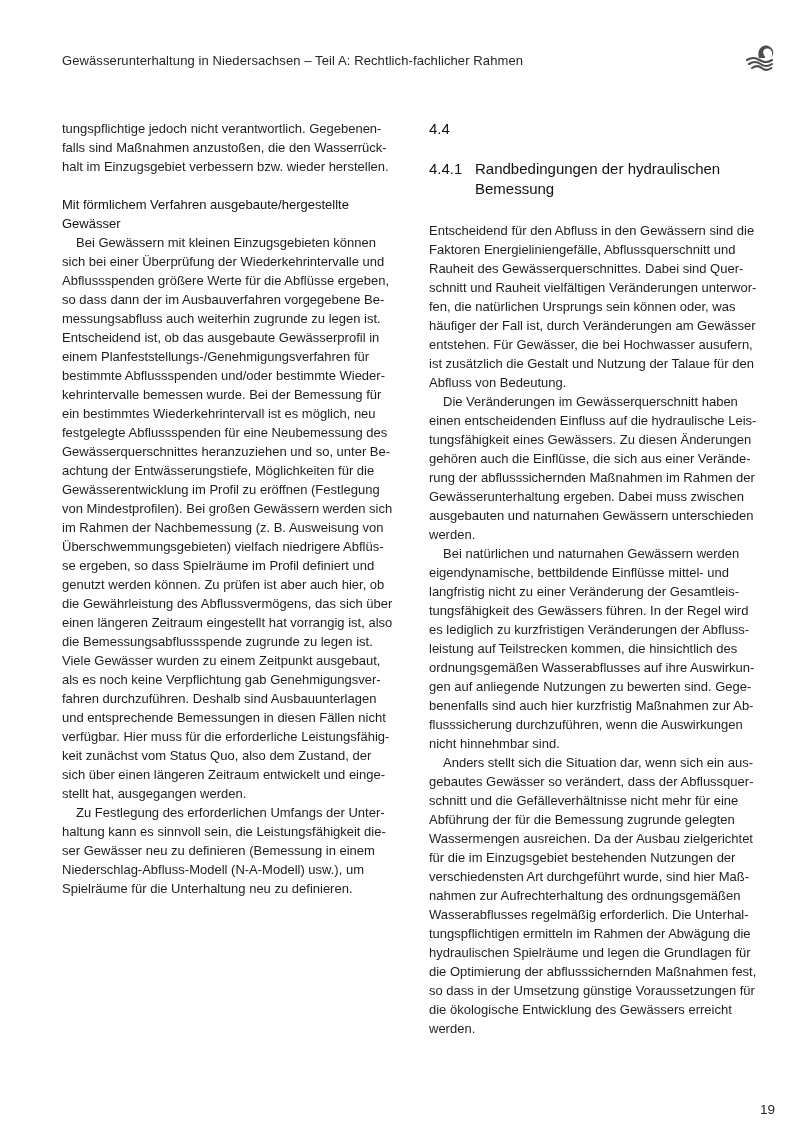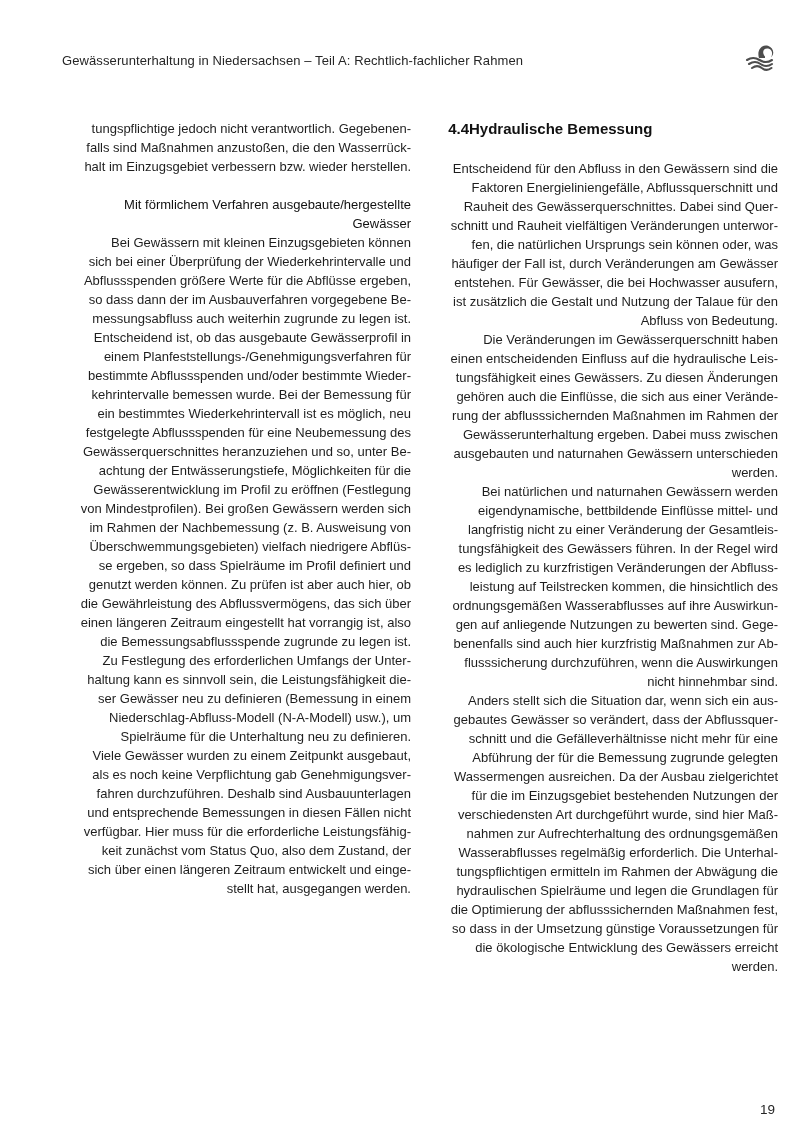--- a/index.html
+++ b/index.html
@@ -15,42 +15,42 @@
   .page-header {
     position: absolute; top: 31px; left: 62px; right: 22px;
     display: flex; justify-content: space-between; align-items: flex-start;
   }
   .header-title { font-size: 13px; line-height: 18px; color: #262626; letter-spacing: 0.1px; padding-top: 6px; }
   .logo { width: 34px; height: 30px; margin-top: -4px; }
 
   
   .page-body {
     position: absolute; top: 104px; left: 62px;
-    display: flex; gap: 18px; text-align: right;
+    display: flex; gap: 18px;
   }
   .col { width: 349px; }
 
   .para {
     margin: 0;
     font-size: 13px; line-height: 19px;
     white-space: pre-line;
     color: #1e1e1e;
   }
   .para.indent { text-indent: 14px; }
 
   .col-heading {
     font-size: 13px; line-height: 19px; font-weight: normal;
     margin: 19px 0 0 0;
     white-space: pre-line;
     color: #111;
   }
 
   .sec-heading {
     display: flex; align-items: flex-start;
-    font-weight: bold; color: #111;
+    font-weight: normal; color: #111;
     font-size: 15px; line-height: 20px;
     margin: 0 0 20px 0;
   }
   .sec-heading.level3 { margin-top: 17px; margin-bottom: 22px; }
   .sec-num { flex: 0 0 auto; }
   .sec-heading.level2 .sec-num { width: 40px; }
   .sec-heading.level3 .sec-num { width: 46px; }
   .sec-title { white-space: pre-line; }
 
   
@@ -98,38 +98,42 @@
 achtung der Entwässerungstiefe, Möglichkeiten für die
 Gewässerentwicklung im Profil zu eröffnen (Festlegung
 von Mindestprofilen). Bei großen Gewässern werden sich
 im Rahmen der Nachbemessung (z. B. Ausweisung von
 Überschwemmungsgebieten) vielfach niedrigere Abflüs-
 se ergeben, so dass Spielräume im Profil definiert und
 genutzt werden können. Zu prüfen ist aber auch hier, ob
 die Gewährleistung des Abflussvermögens, das sich über
 einen längeren Zeitraum eingestellt hat vorrangig ist, also
 die Bemessungsabflussspende zugrunde zu legen ist.</p>
-        <p class="para indent">Zu Festlegung des erforderlichen Umfangs der Unter-
-haltung kann es sinnvoll sein, die Leistungsfähigkeit die-
-ser Gewässer neu zu definieren (Bemessung in einem
-Niederschlag-Abfluss-Modell (N-A-Modell) usw.), um
-Spielräume für die Unterhaltung neu zu definieren.</p>
         <p class="para">Viele Gewässer wurden zu einem Zeitpunkt ausgebaut,
 als es noch keine Verpflichtung gab Genehmigungsver-
 fahren durchzuführen. Deshalb sind Ausbauunterlagen
 und entsprechende Bemessungen in diesen Fällen nicht
 verfügbar. Hier muss für die erforderliche Leistungsfähig-
 keit zunächst vom Status Quo, also dem Zustand, der
 sich über einen längeren Zeitraum entwickelt und einge-
 stellt hat, ausgegangen werden.</p>
+        <p class="para indent">Zu Festlegung des erforderlichen Umfangs der Unter-
+haltung kann es sinnvoll sein, die Leistungsfähigkeit die-
+ser Gewässer neu zu definieren (Bemessung in einem
+Niederschlag-Abfluss-Modell (N-A-Modell) usw.), um
+Spielräume für die Unterhaltung neu zu definieren.</p>
       </section>
     <section class="col" id="col-right">
         <div class="sec-heading level2">
           <span class="sec-num">4.4</span>
-          <span class="sec-title">Hydraulische Bemessung</span>
+        </div>
+        <div class="sec-heading level3">
+          <span class="sec-num">4.4.1</span>
+          <span class="sec-title">Randbedingungen der hydraulischen
+Bemessung</span>
         </div>
         <p class="para">Entscheidend für den Abfluss in den Gewässern sind die
 Faktoren Energieliniengefälle, Abflussquerschnitt und
 Rauheit des Gewässerquerschnittes. Dabei sind Quer-
 schnitt und Rauheit vielfältigen Veränderungen unterwor-
 fen, die natürlichen Ursprungs sein können oder, was
 häufiger der Fall ist, durch Veränderungen am Gewässer
 entstehen. Für Gewässer, die bei Hochwasser ausufern,
 ist zusätzlich die Gestalt und Nutzung der Talaue für den
 Abfluss von Bedeutung.</p>

